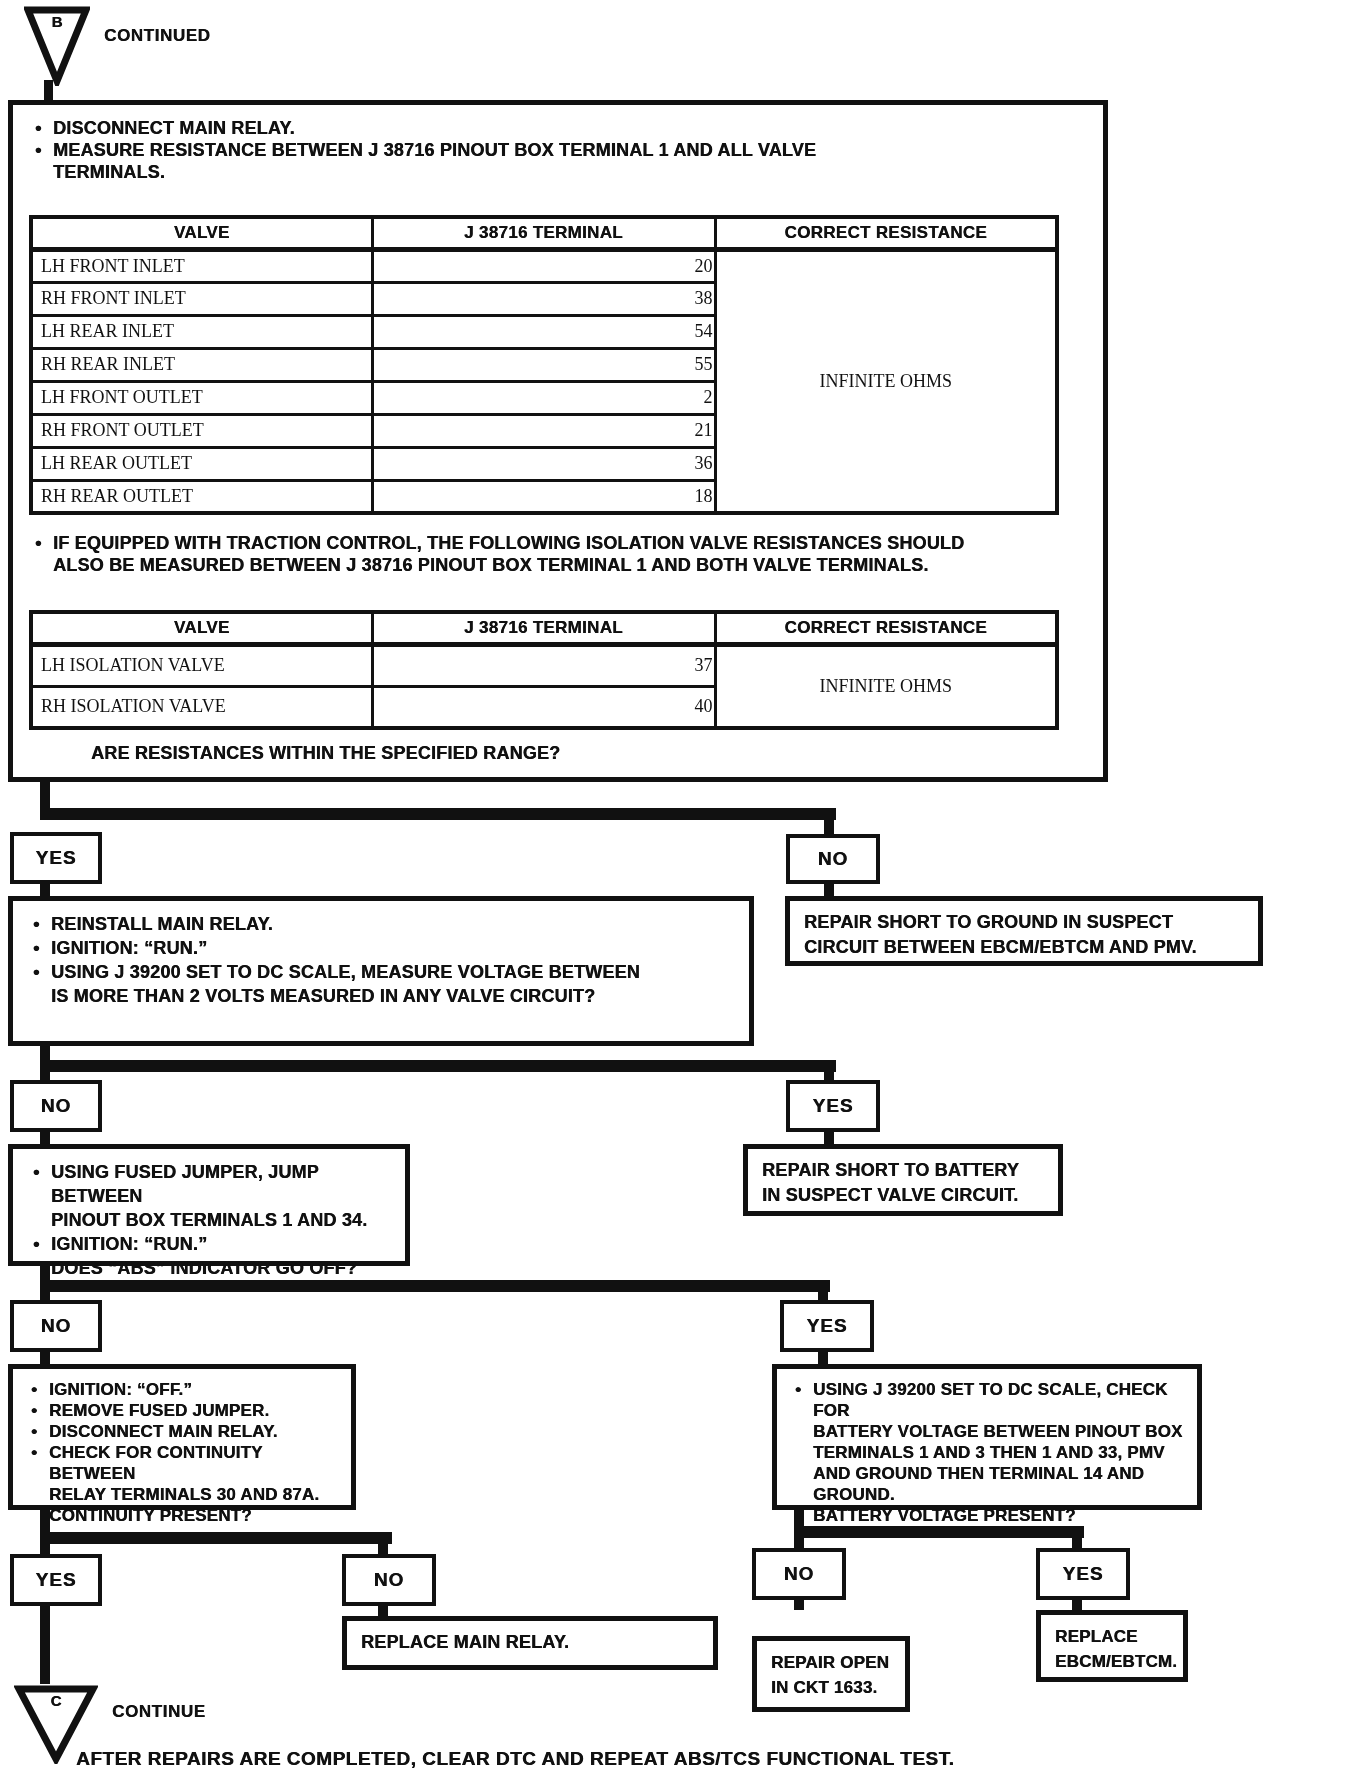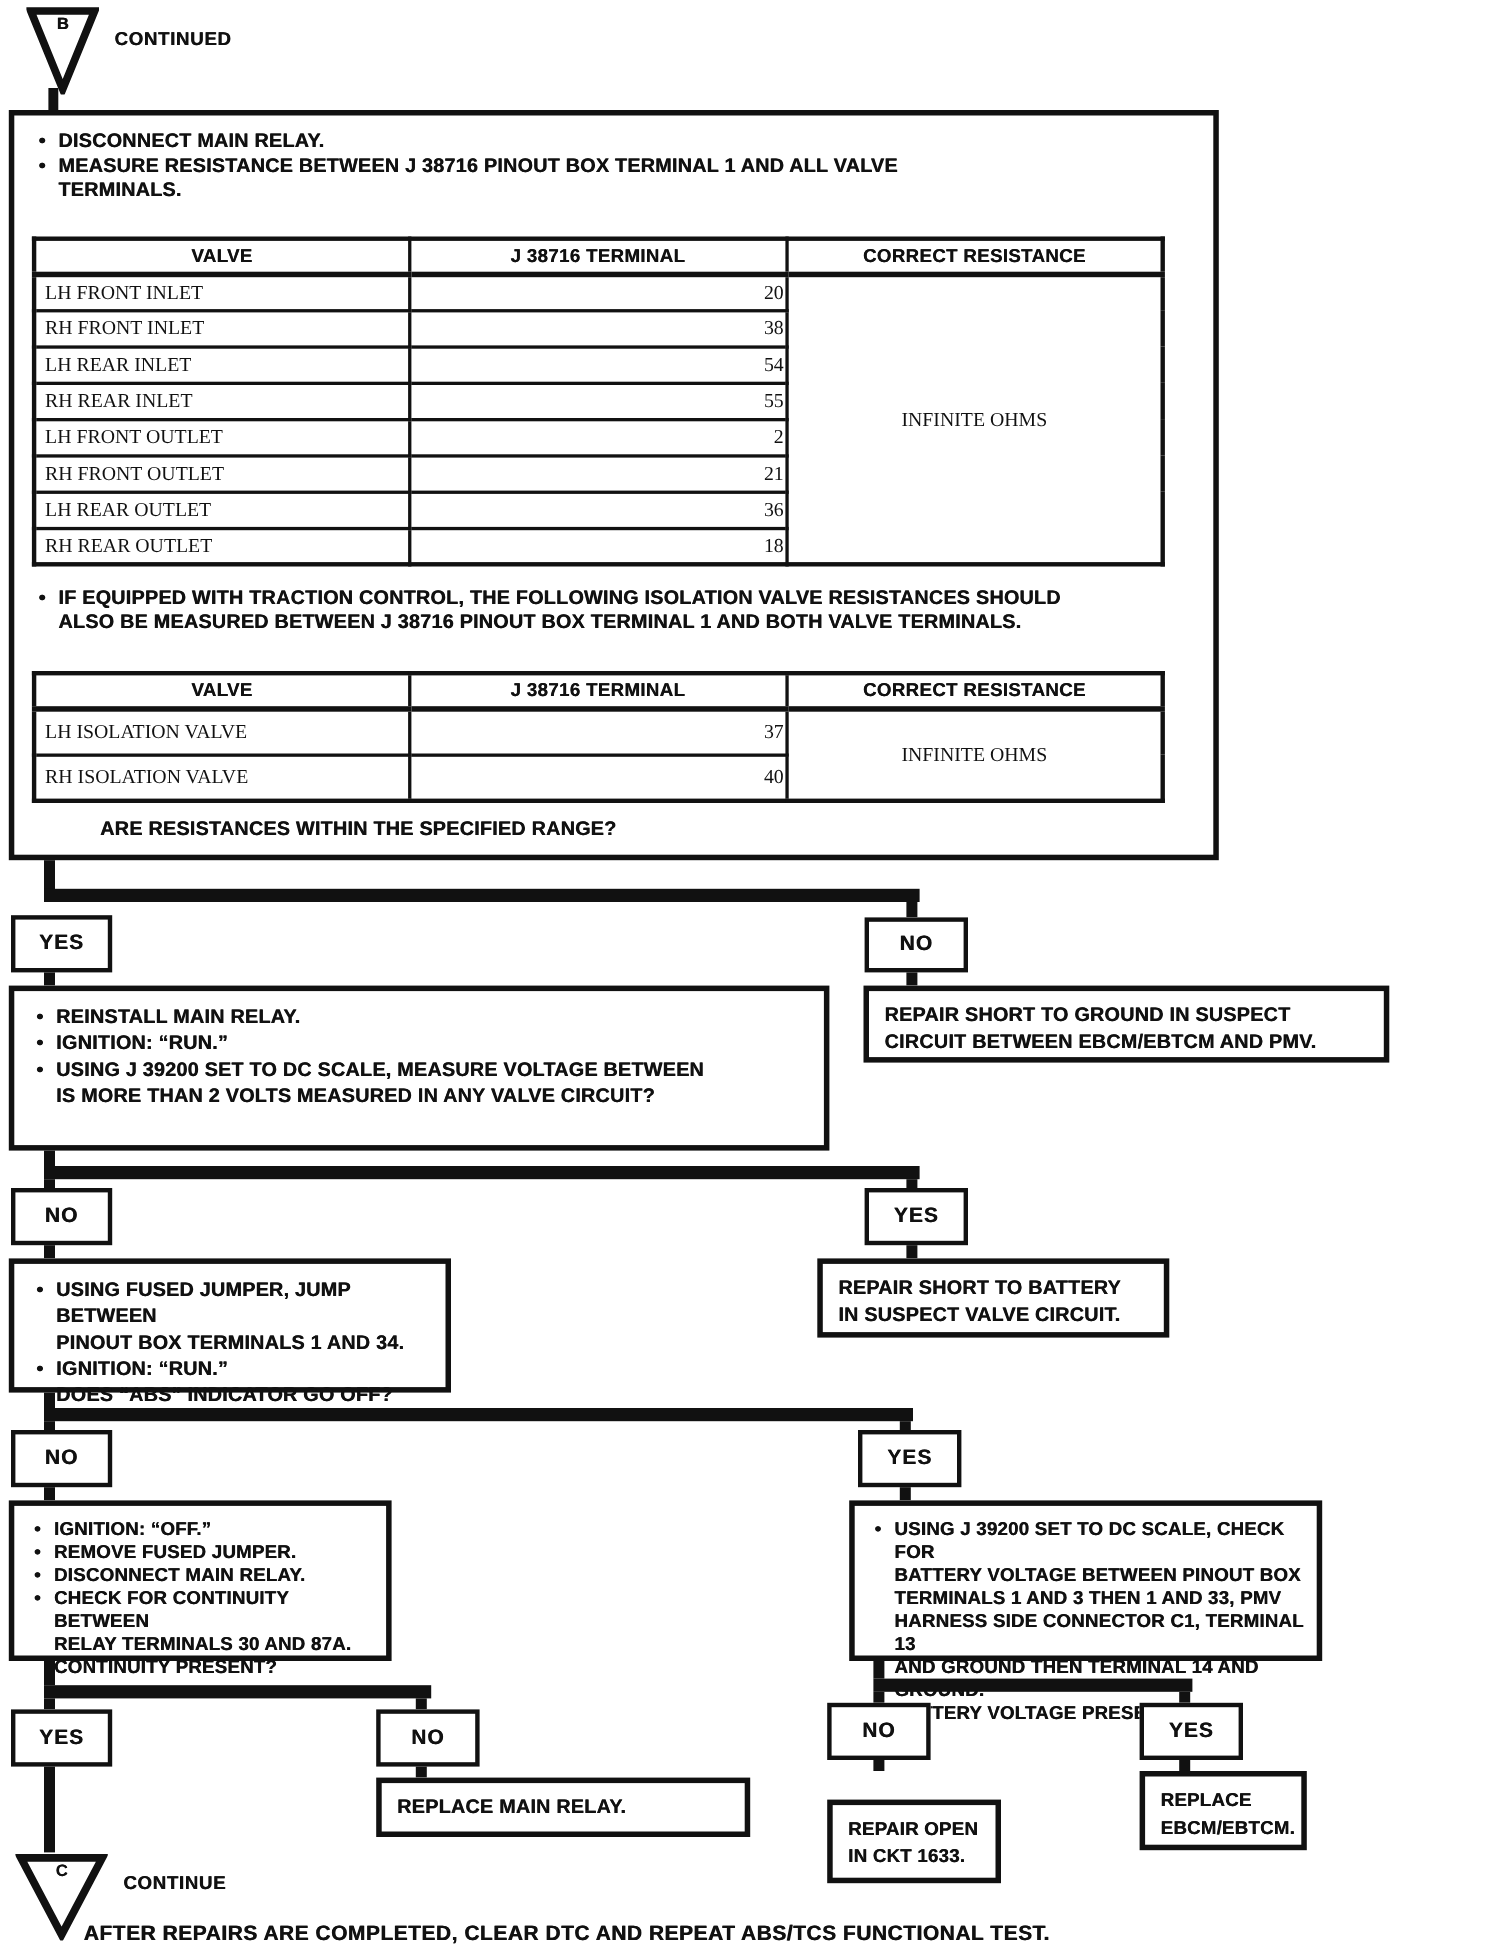--- a/index.html
+++ b/index.html
@@ -192,33 +192,32 @@
     <div class="line bullet">DISCONNECT MAIN RELAY.</div>
     <div class="line bullet">CHECK FOR CONTINUITY BETWEEN</div>
     <div class="line cont">RELAY TERMINALS 30 AND 87A.</div>
     <div class="line cont">CONTINUITY PRESENT?</div>
   </div>
 
   <div class="box abox small" style="left:772px;top:1364px;width:430px;height:146px">
     <div class="line bullet">USING J 39200 SET TO DC SCALE, CHECK FOR</div>
     <div class="line cont">BATTERY VOLTAGE BETWEEN PINOUT BOX</div>
     <div class="line cont">TERMINALS 1 AND 3 THEN 1 AND 33, PMV</div>
-    <div class="line cont">HARNESS SIDE CONNECTOR C1, TERMINAL 13</div>
     <div class="line cont">AND GROUND THEN TERMINAL 14 AND GROUND.</div>
     <div class="line cont">BATTERY VOLTAGE PRESENT?</div>
   </div>
 
   <div class="ln" style="left:40px;top:1510px;width:10px;height:22px"></div>
   <div class="ln" style="left:40px;top:1532px;width:352px;height:12px"></div>
   <div class="ln" style="left:40px;top:1544px;width:10px;height:10px"></div>
   <div class="ln" style="left:378px;top:1544px;width:10px;height:10px"></div>
   <div class="decision" style="left:10px;top:1554px;width:92px;height:52px">YES</div>
   <div class="decision" style="left:342px;top:1554px;width:94px;height:52px">NO</div>
   <div class="ln" style="left:378px;top:1606px;width:10px;height:10px"></div>
-  <div class="box rbox" style="left:342px;top:1616px;width:340px;height:54px">
+  <div class="box rbox" style="left:342px;top:1616px;width:376px;height:54px">
     <div>REPLACE MAIN RELAY.</div>
   </div>
   <div class="ln" style="left:40px;top:1606px;width:10px;height:78px"></div>
 
   <div class="ln" style="left:794px;top:1510px;width:10px;height:16px"></div>
   <div class="ln" style="left:794px;top:1526px;width:290px;height:12px"></div>
   <div class="ln" style="left:794px;top:1538px;width:10px;height:10px"></div>
   <div class="ln" style="left:1072px;top:1538px;width:10px;height:10px"></div>
   <div class="decision" style="left:752px;top:1548px;width:94px;height:52px">NO</div>
   <div class="decision" style="left:1036px;top:1548px;width:94px;height:52px">YES</div>

